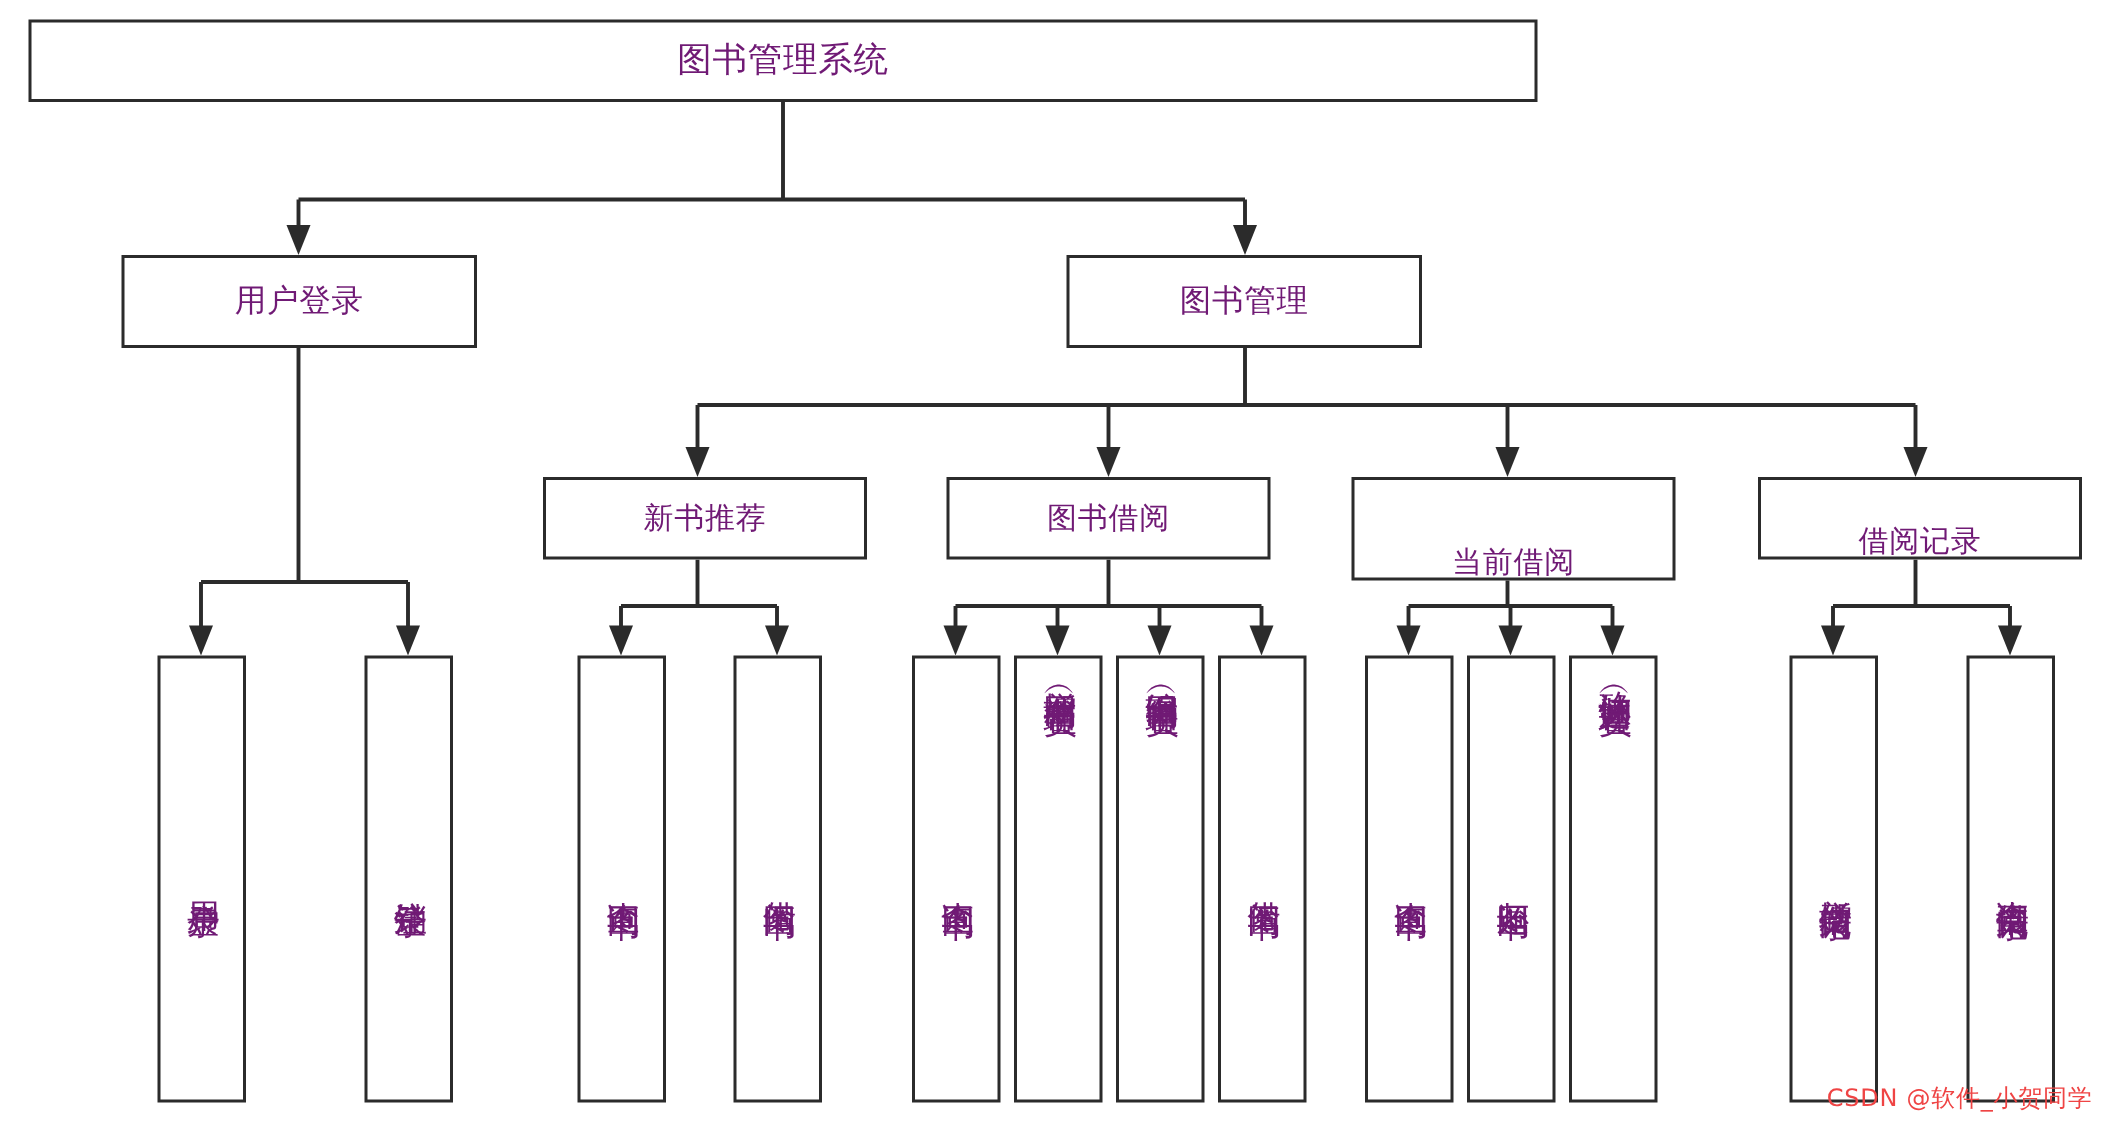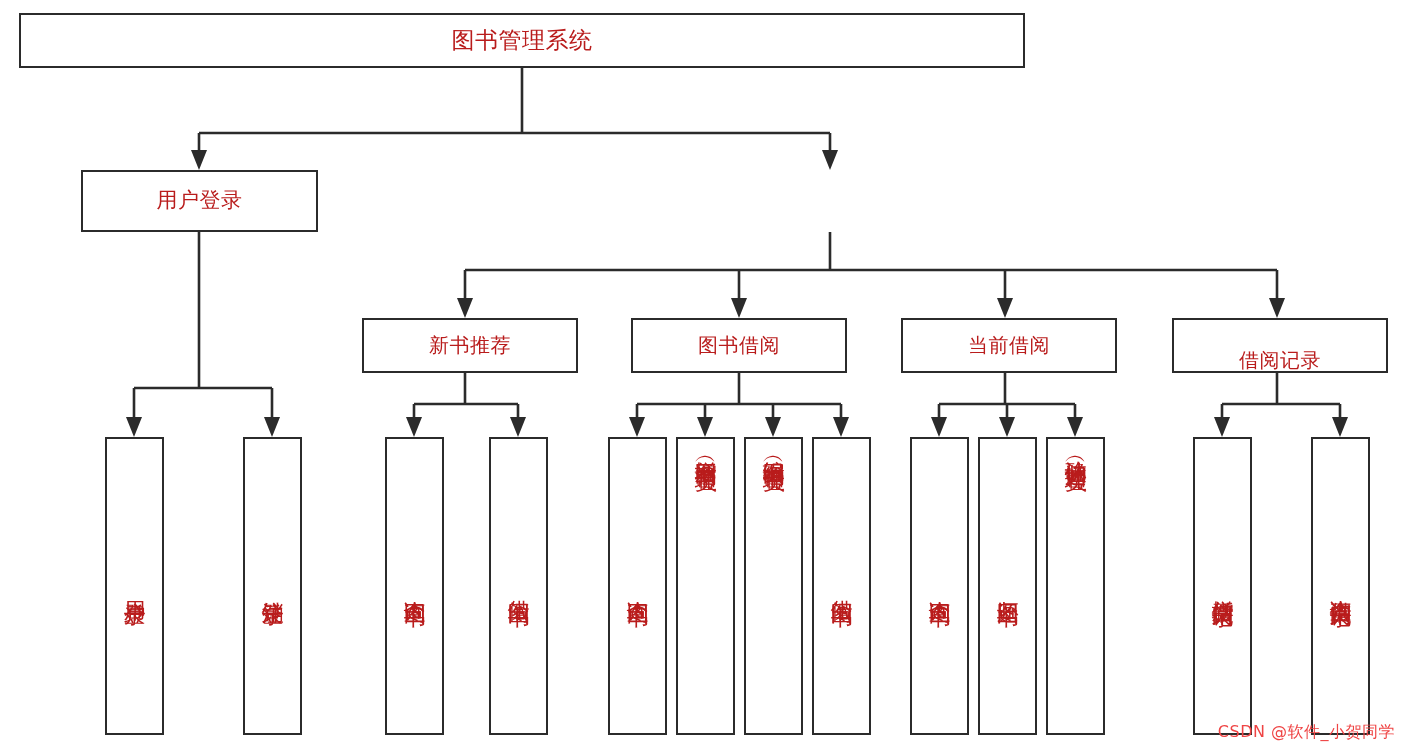--- a/index.html
+++ b/index.html
@@ -33,21 +33,21 @@
   #wires polygon { fill: #2b2b2b; }
 
   
   .node {
     position: absolute;
     border: 2.4px solid #2b2b2b;
     background: #ffffff;
     display: flex;
     align-items: center;
     justify-content: center;
-    color: #b91c1c;
+    color: #701a75;
   }
   .node-label {
     display: block;
     text-align: center;
     line-height: 1.12;
     letter-spacing: 0.5px;
     white-space: nowrap;
   }
 
   
@@ -162,30 +162,33 @@
   </svg>
 
   <div class="node root" style="left:19px; top:13px; width:1006px; height:55px;">
     <span class="node-label">图书管理系统</span>
   </div>
 
   <div class="node lvl2" style="left:81px; top:170px; width:237px; height:62px;">
     <span class="node-label">用户登录</span>
   </div>
 
+  <div class="node lvl2" style="left:711px; top:170px; width:237px; height:62px;">
+    <span class="node-label">图书管理</span>
+  </div>
 
   <div class="node lvl3" style="left:362px; top:318px; width:216px; height:55px;">
     <span class="node-label">新书推荐</span>
   </div>
 
   <div class="node lvl3" style="left:631px; top:318px; width:216px; height:55px;">
     <span class="node-label">图书借阅</span>
   </div>
 
-  <div class="node lvl3" style="left:901px; top:318px; width:216px; height:55px;">
+  <div class="node lvl3" style="left:901px; top:318px; width:216px; height:69px;align-items:flex-end;">
     <span class="node-label">当前借阅</span>
   </div>
 
   <div class="node lvl3" style="left:1172px; top:318px; width:216px; height:55px;align-items:flex-end;">
     <span class="node-label">借阅记录</span>
   </div>
 
   <div class="node leaf center-v" style="left:105px; top:437px; width:59px; height:298px;">
     <span class="node-label">用户登录</span>
   </div>

